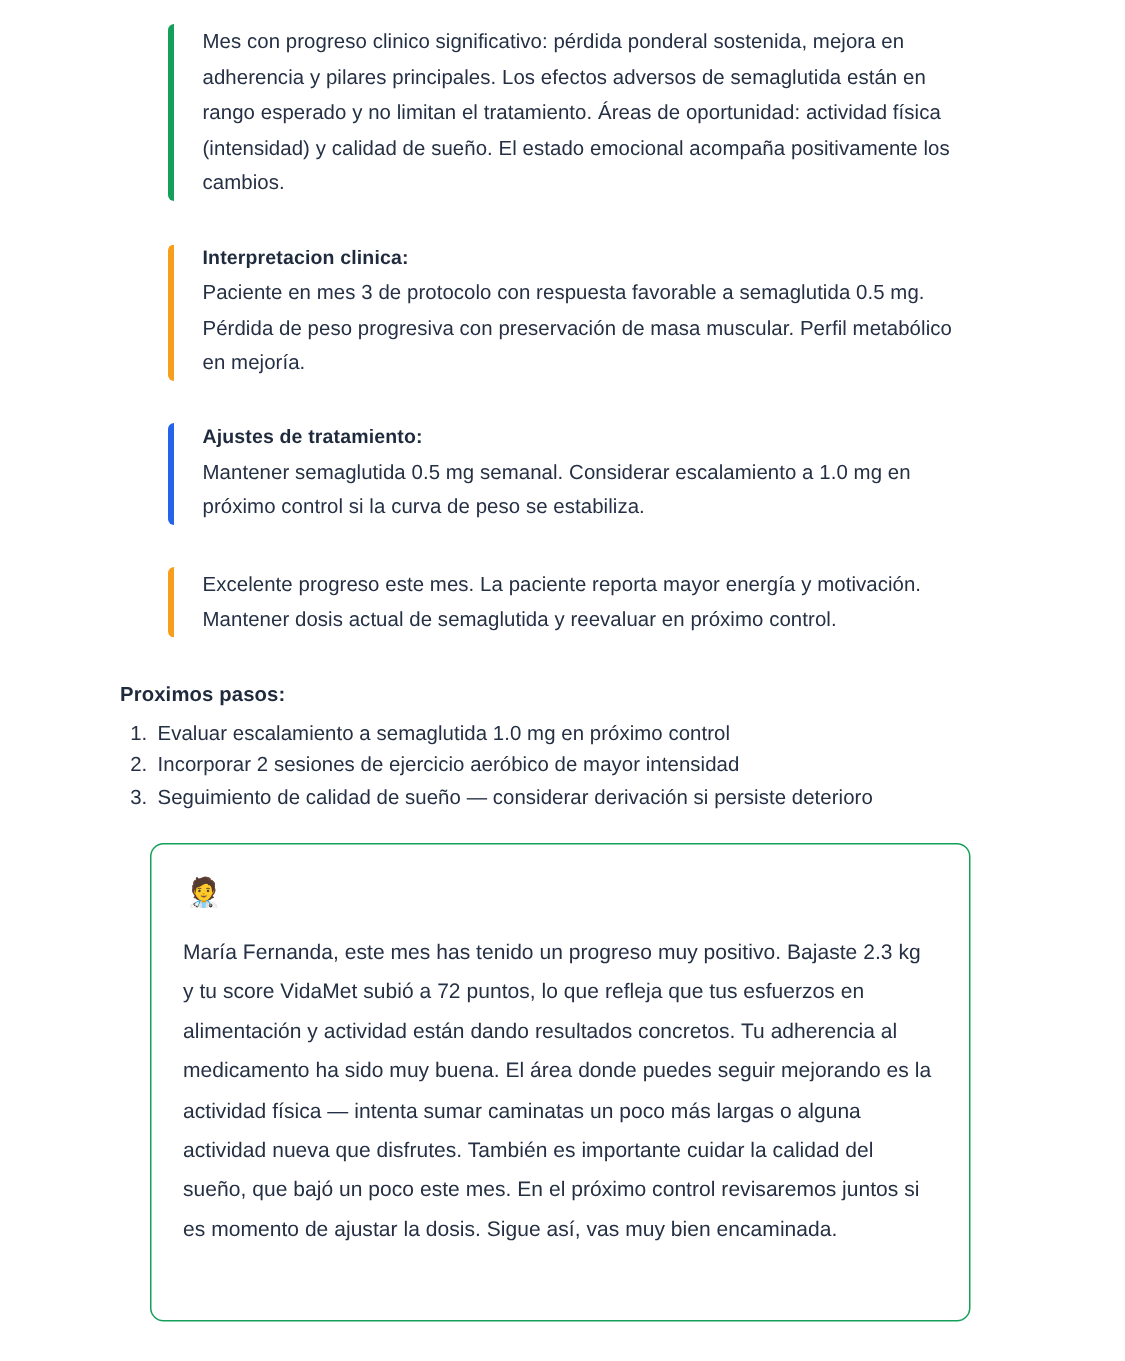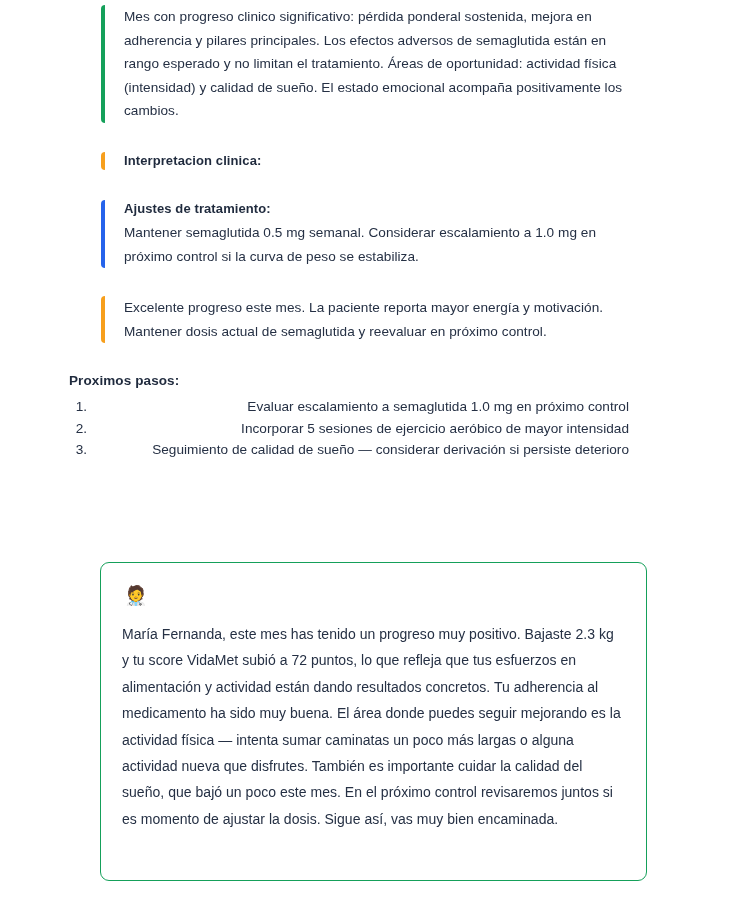--- a/index.html
+++ b/index.html
@@ -14,21 +14,21 @@
     font-family: "Liberation Sans", sans-serif;
     color: #1f2a3d;
     -webkit-font-smoothing: antialiased;
     overflow: hidden;
   }
 
   .page {
     position: relative;
     width: 750px;
     height: 907px;
-    padding: 5px;
+    padding: 16px;
   }
 
   
   .note-block {
     position: relative;
     margin: 0 0 0 96px;
     width: 536px;
     padding: 0 0 0 19px;
     border-left: 4px solid #cccccc;
     border-top-left-radius: 4px;
@@ -67,21 +67,20 @@
     font-size: 13.5px;
     font-weight: 700;
     color: #1f2a3d;
     margin: 0 0 8px 0;
     letter-spacing: 0.1px;
   }
   .steps-list {
     margin: 0;
     padding: 0 0 0 22px;
     list-style: decimal;
-    text-align: right;
   }
   .steps-list li {
     font-size: 13.6px;
     line-height: 21.5px;
     color: #253044;
     padding-left: 3px;
     letter-spacing: 0.04px;
   }
 
   
@@ -127,40 +126,41 @@
 <div class="page">
 
   <div class="note-block accent-green">
     <p class="note-body">Mes con progreso clinico significativo: pérdida ponderal sostenida, mejora en adherencia y pilares principales. Los efectos adversos de semaglutida están en rango esperado y no limitan el tratamiento. Áreas de oportunidad: actividad física (intensidad) y calidad de sueño. El estado emocional acompaña positivamente los cambios.</p>
   </div>
 
   <div class="gap-a"></div>
 
   <div class="note-block accent-orange">
     <div class="note-title">Interpretacion clinica:</div>
+    <p class="note-body">Paciente en mes 3 de protocolo con respuesta favorable a semaglutida 0.5 mg. Pérdida de peso progresiva con preservación de masa muscular. Perfil metabólico en mejoría.</p>
   </div>
 
   <div class="gap-b"></div>
 
   <div class="note-block accent-blue">
     <div class="note-title">Ajustes de tratamiento:</div>
     <p class="note-body">Mantener semaglutida 0.5 mg semanal. Considerar escalamiento a 1.0 mg en próximo control si la curva de peso se estabiliza.</p>
   </div>
 
   <div class="gap-c"></div>
 
   <div class="note-block accent-orange">
     <p class="note-body">Excelente progreso este mes. La paciente reporta mayor energía y motivación. Mantener dosis actual de semaglutida y reevaluar en próximo control.</p>
   </div>
 
   <div class="steps">
     <div class="steps-title">Proximos pasos:</div>
     <ol class="steps-list">
       <li>Evaluar escalamiento a semaglutida 1.0 mg en próximo control</li>
-      <li>Incorporar 5 sesiones de ejercicio aeróbico de mayor intensidad</li>
+      <li>Incorporar 2 sesiones de ejercicio aeróbico de mayor intensidad</li>
       <li>Seguimiento de calidad de sueño — considerar derivación si persiste deterioro</li>
     </ol>
   </div>
 
   <div class="msg-card">
     <div class="msg-head">
       <span class="msg-emoji">🧑‍⚕️</span>
     </div>
     <p class="msg-body">María Fernanda, este mes has tenido un progreso muy positivo. Bajaste 2.3 kg y tu score VidaMet subió a 72 puntos, lo que refleja que tus esfuerzos en alimentación y actividad están dando resultados concretos. Tu adherencia al medicamento ha sido muy buena. El área donde puedes seguir mejorando es la actividad física — intenta sumar caminatas un poco más largas o alguna actividad nueva que disfrutes. También es importante cuidar la calidad del sueño, que bajó un poco este mes. En el próximo control revisaremos juntos si es momento de ajustar la dosis. Sigue así, vas muy bien encaminada.</p>
   </div>

